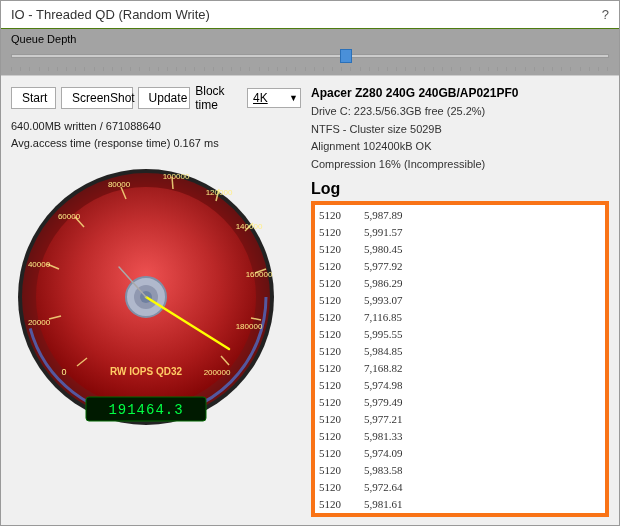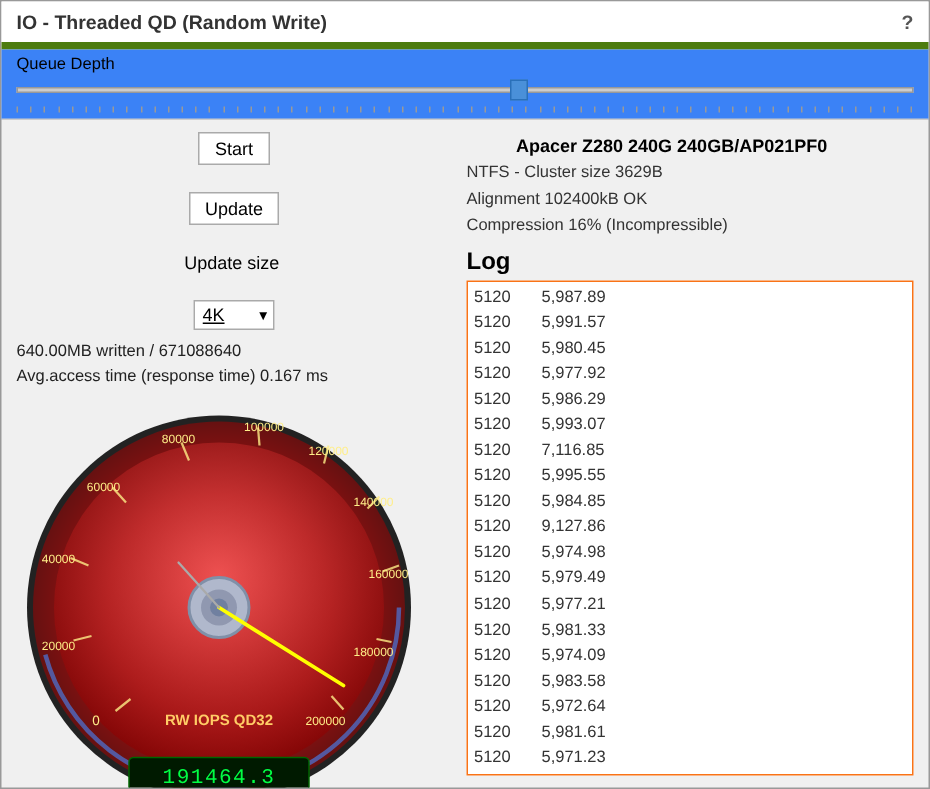--- a/index.html
+++ b/index.html
@@ -19,36 +19,36 @@
       border: 1px solid #999;
       display: flex;
       flex-direction: column;
     }
     .title-bar {
       background: #fff;
       padding: 6px 10px;
       display: flex;
       align-items: center;
       justify-content: space-between;
-      border-bottom: 5px solid #4d7c0f;
+      border-bottom: 1px solid #4d7c0f;
       font-size: 13px;
-      font-weight: bold;
+      font-weight: normal;
     }
     .title-bar-left {
       font-size: 13px;
       color: #333;
     }
     .title-bar-right {
       color: #555;
       font-size: 13px;
       cursor: pointer;
     }
     .queue-depth-bar {
       padding: 4px 10px;
-      background: #3b82f6;
+      background: #a3a3a3;
       border-bottom: 1px solid #ccc;
     }
     .queue-depth-label {
       font-size: 11px;
       margin-bottom: 2px;
     }
     .slider-container {
       position: relative;
       width: 100%;
       height: 18px;
@@ -93,23 +93,22 @@
     }
     .left-panel {
       display: flex;
       flex-direction: column;
       width: 290px;
       flex-shrink: 0;
     }
     .button-row {
       display: flex;
       align-items: center;
-      gap: 18px;
+      gap: 5px;
       margin-bottom: 6px;
-      flex-direction: column;
     }
     .btn {
       padding: 3px 10px;
       background: #fff;
       border: 1px solid #aaa;
       font-size: 12px;
       cursor: pointer;
       min-width: 45px;
       text-align: center;
     }
@@ -163,35 +162,34 @@
     }
     .device-info {
       margin-bottom: 6px;
       line-height: 1.6;
       color: #333;
     }
     .device-info .device-name {
       font-weight: bold;
       font-size: 12px;
       color: #000;
-      margin-left: 33px;
     }
     .log-label {
       font-size: 16px;
       font-weight: bold;
       margin-bottom: 3px;
     }
     .log-container {
       flex: 1;
-      border: 1px solid #f97316;
+      border: 4px solid #f97316;
       background: #fff;
       overflow-y: auto;
       padding: 2px 4px;
       font-size: 11px;
-      font-family: Liberation Sans, sans-serif;
+      font-family: Liberation Serif, serif;
     }
     .log-row {
       display: flex;
       gap: 10px;
       line-height: 1.55;
       white-space: nowrap;
     }
     .log-col1 { color: #333; min-width: 35px; }
     .log-col2 { color: #333; }
   </style>
@@ -282,22 +280,23 @@
         <div class="tick"></div>
       </div>
   </div>
 
   <div class="content-area">
 
     <div class="left-panel">
 
       <div class="button-row">
         <button class="btn">Start</button>
+        <button class="btn">ScreenShot</button>
         <button class="btn">Update</button>
-        <span class="block-size-label">Update size</span>
+        <span class="block-size-label">Block time</span>
         <div class="select-wrapper">
           <select class="block-size-select">
             <option>512B</option>
             <option>1K</option>
             <option>2K</option>
             <option selected="">4K</option>
             <option>8K</option>
             <option>16K</option>
             <option>32K</option>
             <option>64K</option>
@@ -396,21 +395,22 @@
             
           </g>
 
         </svg>
       </div>
     </div>
 
     <div class="right-panel">
       <div class="device-info">
         <div class="device-name">Apacer Z280 240G 240GB/AP021PF0</div>
-        <div>NTFS - Cluster size 3629B</div>
+        <div>Drive C: 223.5/56.3GB free (25.2%)</div>
+        <div>NTFS - Cluster size 5029B</div>
         <div>Alignment 102400kB OK</div>
         <div>Compression 16% (Incompressible)</div>
       </div>
       <div class="log-label">Log</div>
       <div class="log-container" id="log-container">
 
       <div class="log-row">
             <span class="log-col1">5120</span>
             <span class="log-col2">5,987.89</span>
           </div>
@@ -441,21 +441,21 @@
           <div class="log-row">
             <span class="log-col1">5120</span>
             <span class="log-col2">5,995.55</span>
           </div>
           <div class="log-row">
             <span class="log-col1">5120</span>
             <span class="log-col2">5,984.85</span>
           </div>
           <div class="log-row">
             <span class="log-col1">5120</span>
-            <span class="log-col2">9,127.86</span>
+            <span class="log-col2">7,168.82</span>
           </div>
           <div class="log-row">
             <span class="log-col1">5120</span>
             <span class="log-col2">5,974.98</span>
           </div>
           <div class="log-row">
             <span class="log-col1">5120</span>
             <span class="log-col2">5,979.49</span>
           </div>
           <div class="log-row">

